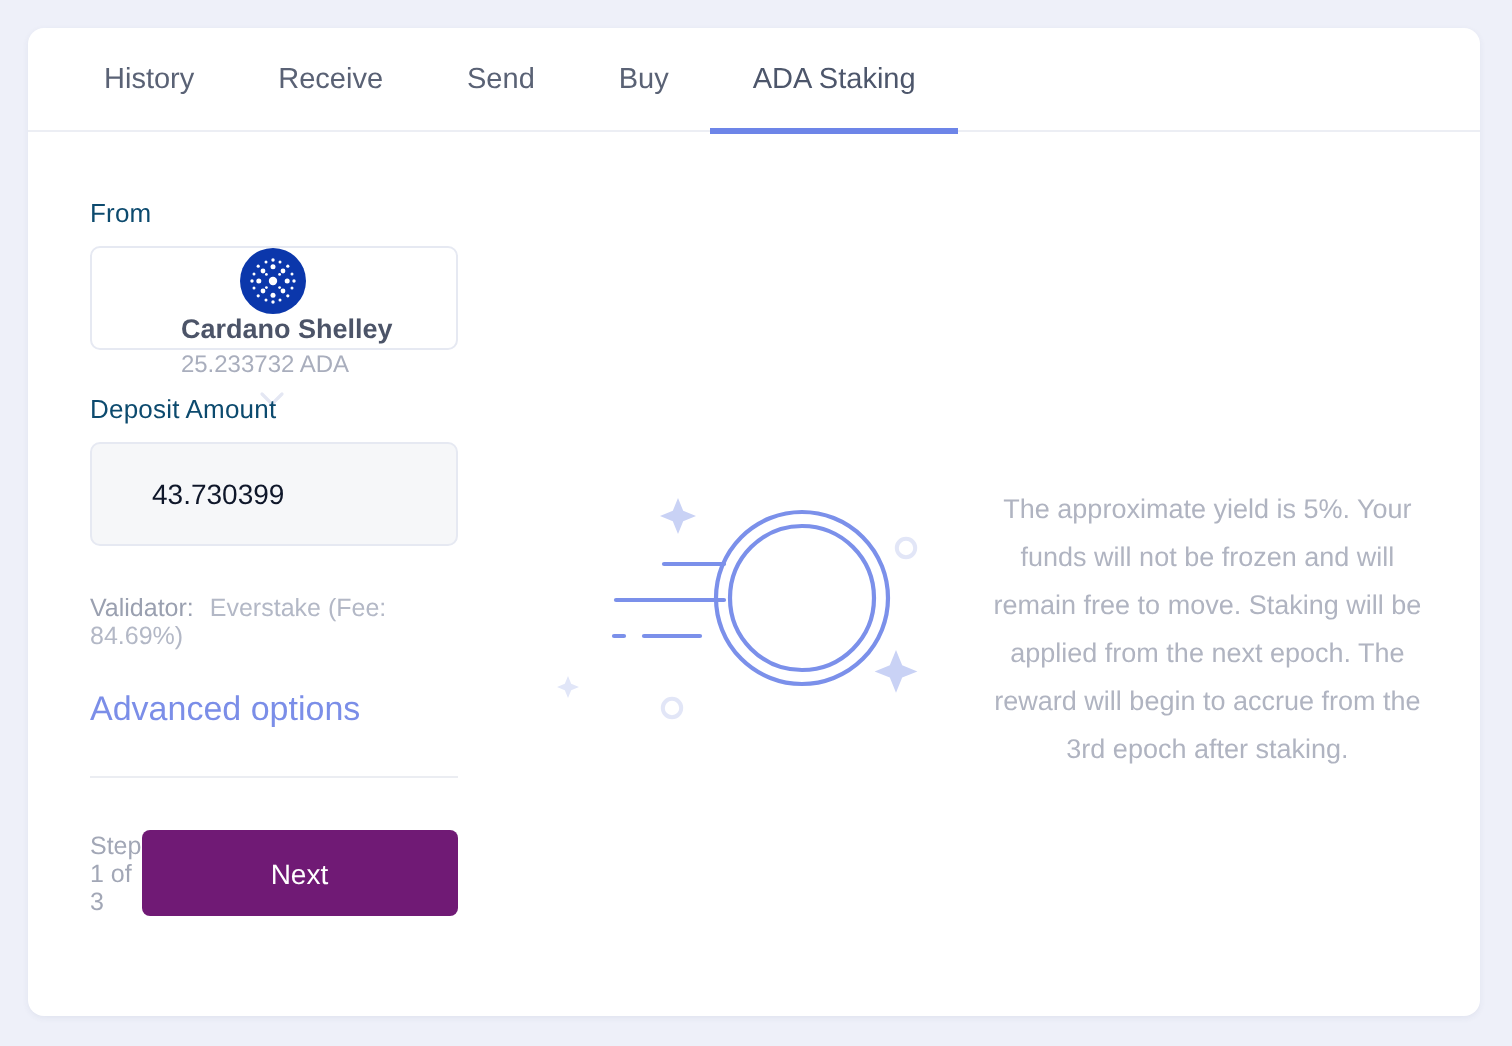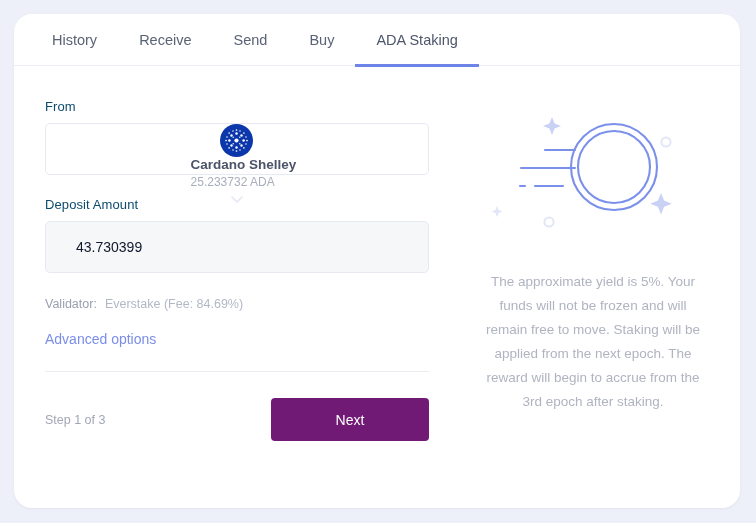--- a/index.html
+++ b/index.html
@@ -15,21 +15,21 @@
     overflow: hidden;
   }
 
   .card {
     position: absolute;
     left: 14px;
     top: 14px;
     width: 726px;
     height: 494px;
     background: #ffffff;
-    border-radius: 18px;
+    border-radius: 8px;
     box-shadow: 0 1px 3px rgba(60, 64, 110, 0.07);
     overflow: hidden;
   }
 
   
   .tabbar {
     position: relative;
     height: 52px;
     border-bottom: 1px solid #eceef4;
     display: flex;
@@ -70,21 +70,21 @@
     width: 432px;
     box-sizing: border-box;
     padding: 33px 17px 0 31px;
     position: relative;
   }
   .right-pane {
     flex: 1;
     box-sizing: border-box;
     padding: 30px 24px 0 24px;
     display: flex;
-    flex-direction: column;
+    flex-direction: row;
     align-items: center;
   }
 
   
   .field-label {
     font-size: 13px;
     font-weight: normal;
     color: #0c4a6e;
     margin-bottom: 9px;
     letter-spacing: 0.1px;
@@ -160,21 +160,21 @@
     margin-top: 24px;
     font-size: 12.5px;
     color: #9aa0b0;
   }
   .validator-row .vlabel { color: #9aa0b0; }
   .validator-row .vvalue { color: #b3b8c6; margin-left: 8px; }
 
   .adv-link {
     display: inline-block;
     margin-top: 20px;
-    font-size: 14px;
+    font-size: 17px;
     color: #7b8ee8;
     cursor: pointer;
   }
 
   .divider {
     margin-top: 23px;
     height: 1px;
     background: #ebedf2;
   }
 

